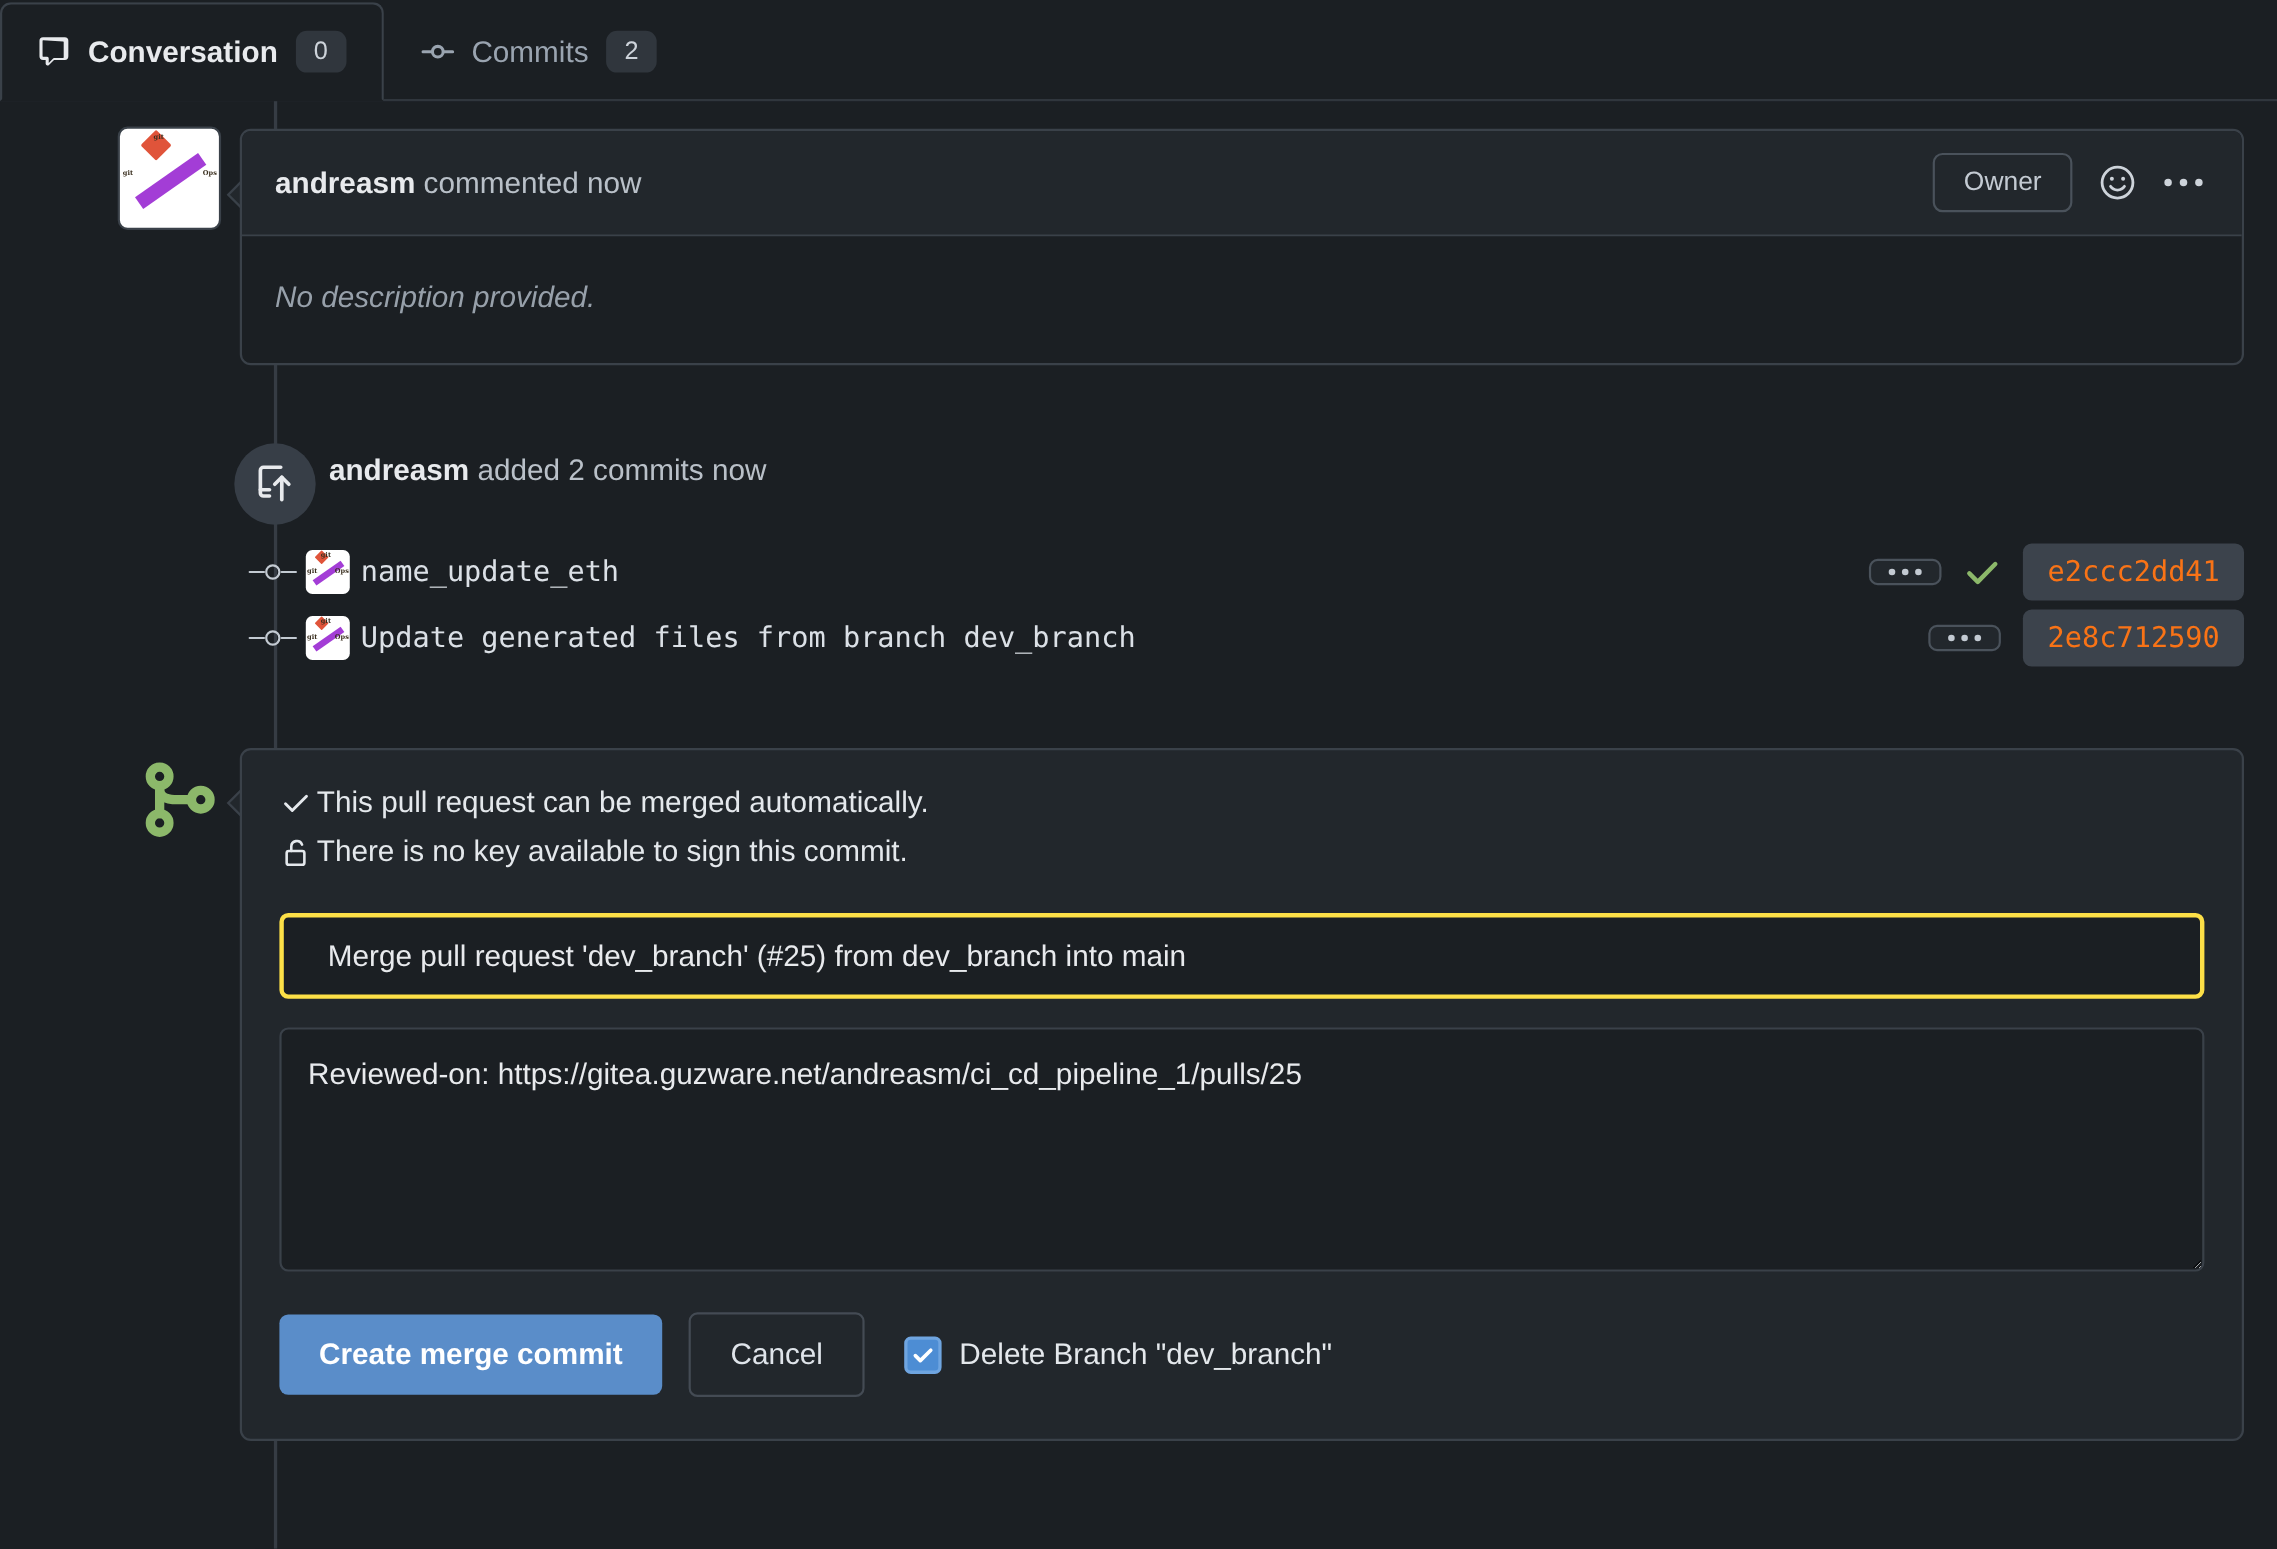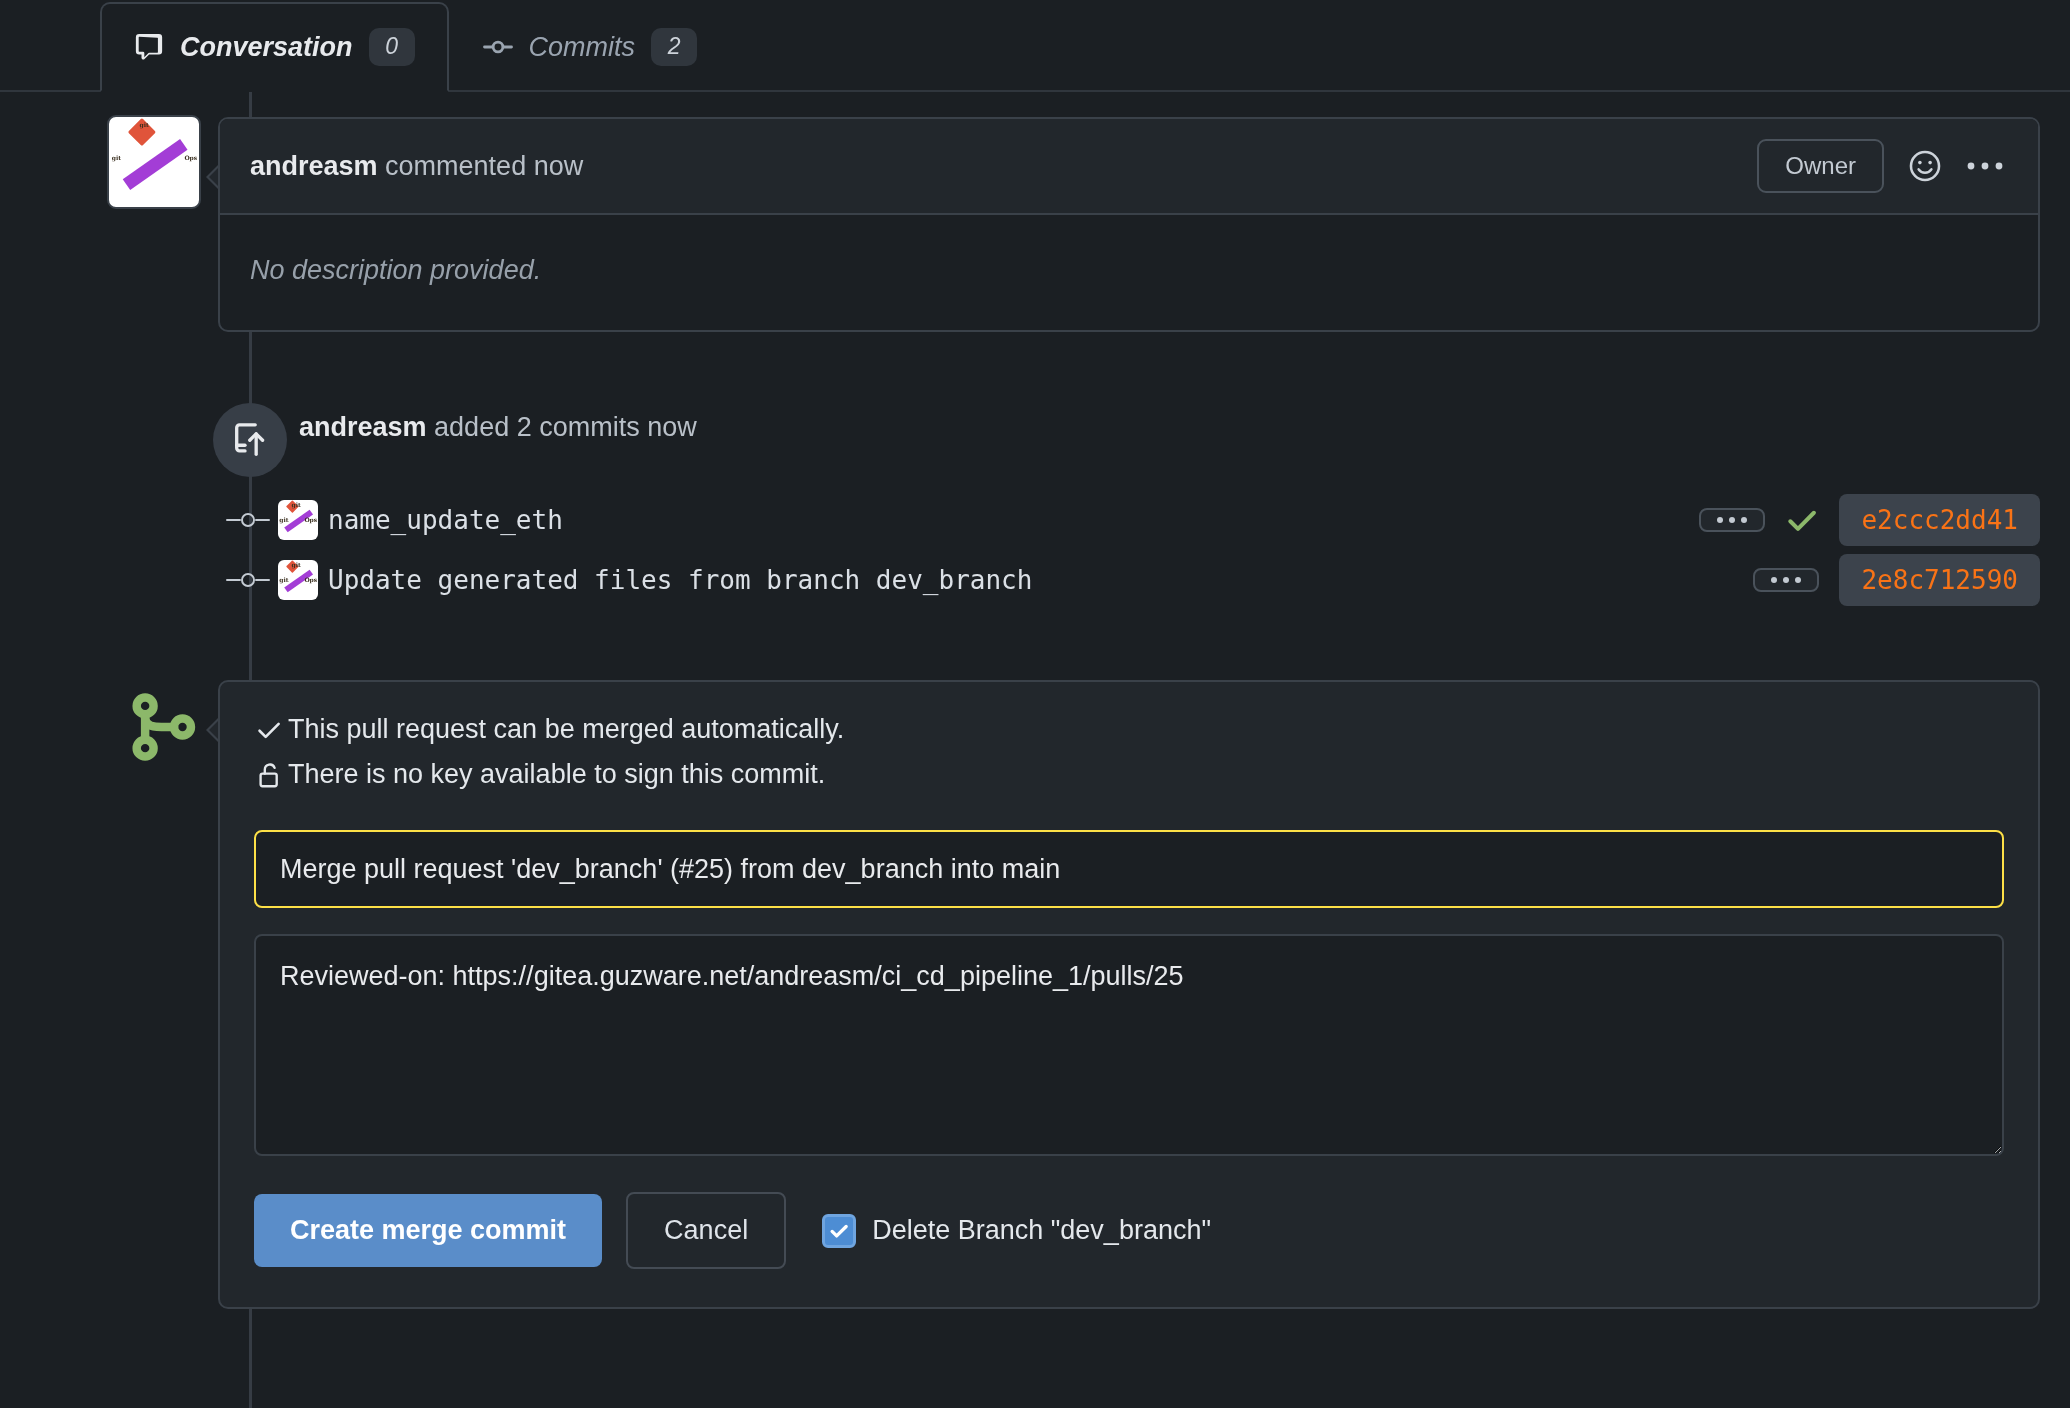--- a/index.html
+++ b/index.html
@@ -9,23 +9,21 @@
     font-family: "Liberation Sans", sans-serif;
     overflow: hidden;
   }
   body { position: relative; }
 
   
   .tabbar {
     position: absolute; left: 0; top: 0;
     width: 2070px; height: 92px;
     display: flex; 
-    padding-left: 100px;
     border-bottom: 2px solid #30363d;
-    font-style: italic;
   }
   .tab {
     display: flex; align-items: center; gap: 16px;
     height: 90px; padding: 0 32px;
     font-size: 27px; color: #9aa4b0;
     position: relative; top: 2px;
     background: transparent;
     border: 2px solid transparent;
     border-radius: 10px 10px 0 0;
     cursor: pointer;
@@ -243,24 +241,24 @@
   .status-line {
     display: flex; align-items: center; gap: 4px;
     font-size: 27px; color: #e4e8ec;
     margin-bottom: 14px;
   }
   .status-line .st-ico { width: 30px; display: flex; justify-content: center; flex: none; }
   .merge-form { padding: 22px 34px 0 34px; }
   .title-input {
     width: 100%; height: 78px;
     background: #1b1f23;
-    border: 2px solid #fde047; border-radius: 8px;
+    border: 4px solid #fde047; border-radius: 8px;
     color: #e8eaed; font-size: 27px;
     font-family: "Liberation Sans", sans-serif;
-    padding: 0 24px;
+    padding: 0 40px;
     outline: none;
   }
   .msg-area {
     width: 100%; height: 222px; margin-top: 26px;
     background: #1b1f23;
     border: 2px solid #3a4149; border-radius: 8px;
     color: #e8eaed; font-size: 27px;
     font-family: "Liberation Sans", sans-serif;
     padding: 22px 24px;
     outline: none; resize: vertical;

